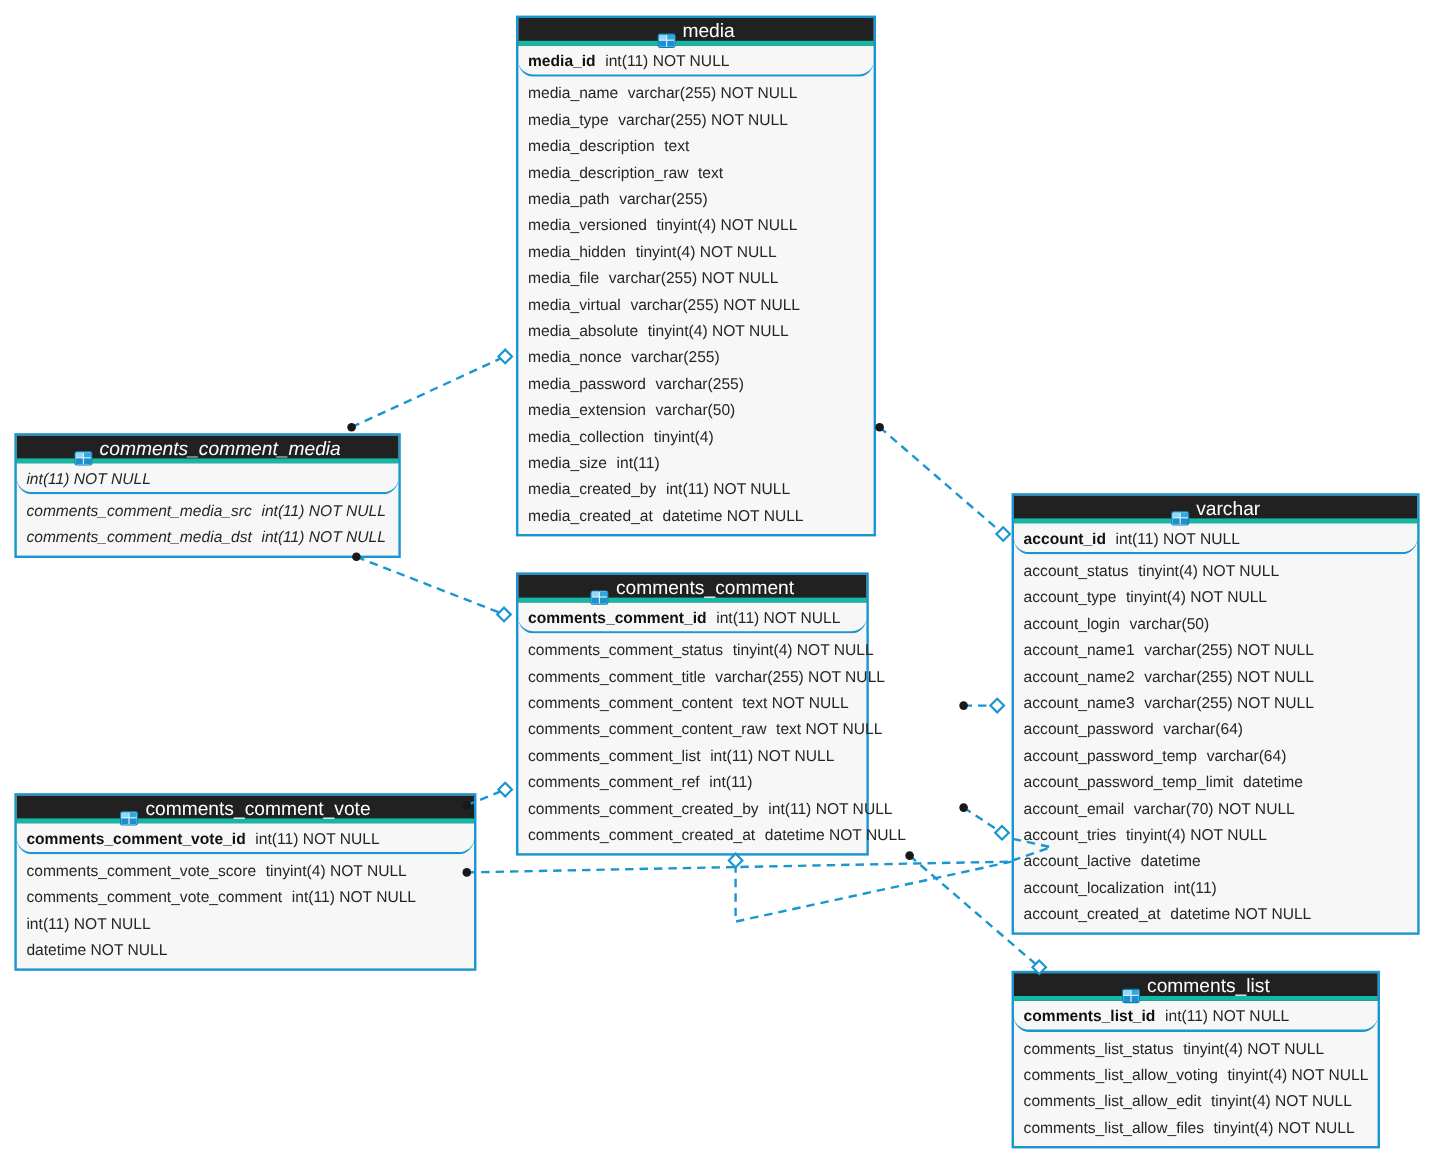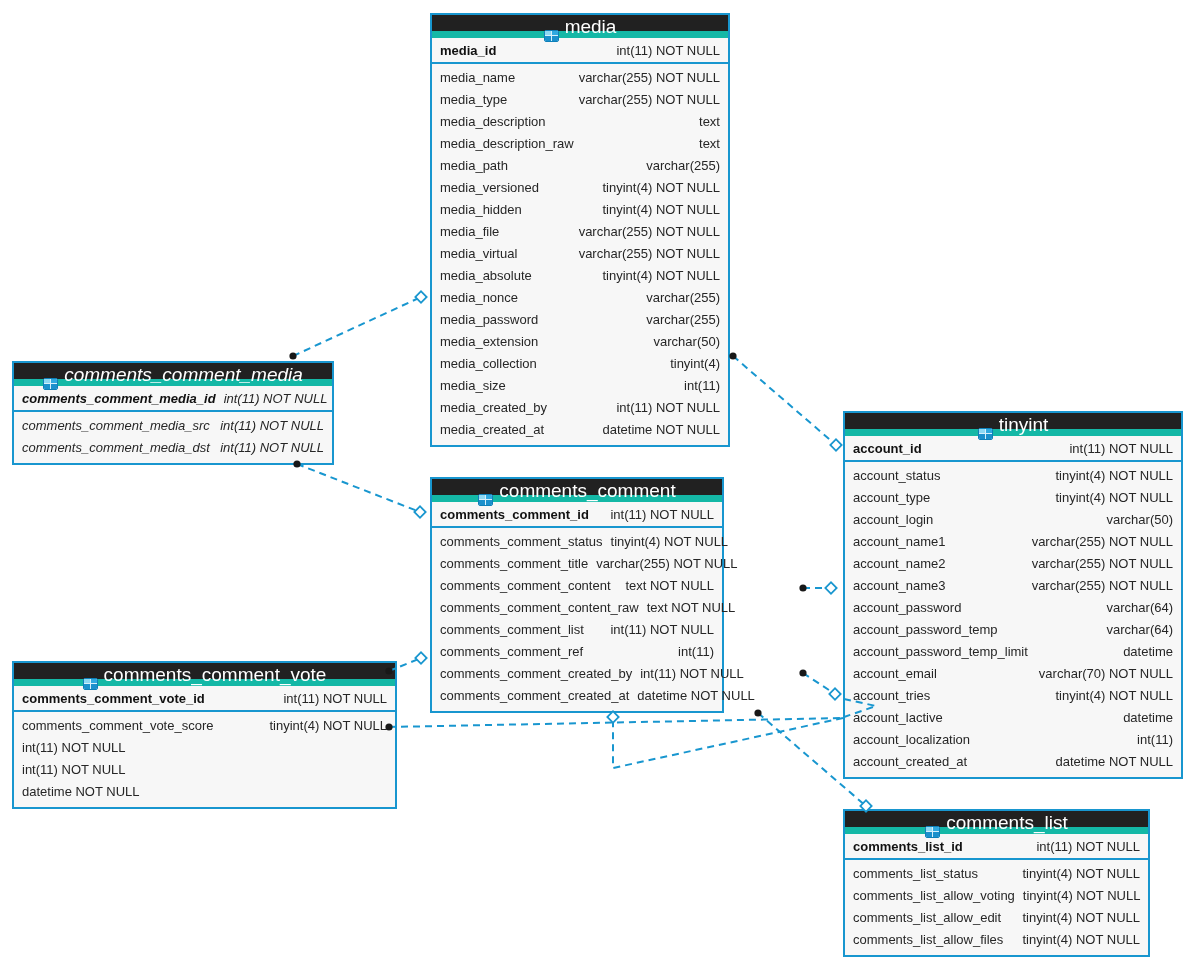--- a/index.html
+++ b/index.html
@@ -2,31 +2,31 @@
 <html><head>
 <meta charset="utf-8">
 <style>
   * { margin:0; padding:0; box-sizing:border-box; }
   html,body { background:#ffffff; }
   body { font-family:"Liberation Sans","DejaVu Sans",sans-serif; }
   #canvas { position:relative; width:1196px; height:967px; background:#ffffff; overflow:hidden; }
 
   .table { position:absolute; background:#f7f7f7; border:2px solid #1896cf; }
   .thead { background:#212121; color:#ffffff; height:23px; line-height:23px; text-align:center;
-           border-bottom:7px solid #14b8a6; font-size:19px; white-space:nowrap; cursor:move; }
+           border-bottom:4px solid #14b8a6; font-size:16px; white-space:nowrap; cursor:move; }
   .ticon { display:inline-grid; grid-template-columns:6px 6px; grid-template-rows:4px 5px;
            gap:1px; background:#d6f0fb; border:1px solid #0e7fb8; border-radius:2px;
            vertical-align:-2px; margin-right:6px; overflow:hidden; }
   .ticon span.tl { background:#8ed9f4; }
   .ticon span.tr { background:#2fa9e0; }
   .ticon span.bl { background:#1b90cc; }
   .ticon span.br { background:#1b90cc; }
 
-  .row { display:flex; justify-content:space-between; padding:0 8px; height:22px; line-height:22px;
-         font-size:13px; color:#262626; white-space:nowrap; }
+  .row { display:flex; padding:0 8px; height:22px; line-height:22px;
+         font-size:13px; color:#262626; white-space:nowrap;border-radius:13px; }
   .row .f { margin-right:8px; }
   .row .t { text-align:right; }
   .pkrow { height:26px; line-height:26px; border-bottom:2px solid #1896cf; }
   .pkrow .f { font-weight:bold; color:#111111; }
   .rows { padding:3px 0 4px; }
 
   #relations { position:absolute; left:0; top:0; pointer-events:none; z-index:5; }
   #relations path, #relations circle, #relations rect { pointer-events:stroke; }
 </style>
 </head>
@@ -117,21 +117,20 @@
         </div>
       </div>
       <div class="table" style="left: 12px; top: 361px; width: 322px; font-style: italic;">
         <div class="thead"><span class="ticon">
             <span class="tl"></span>
             <span class="tr"></span>
             <span class="bl"></span>
             <span class="br"></span>
           </span><span class="tname">comments_comment_media</span></div>
         <div class="row pkrow">
-          <span class="f">comments_comment_media_id</span>
           <span class="t">int(11) NOT NULL</span>
         </div>
         <div class="rows">
           <div class="row">
             <span class="f">comments_comment_media_src</span>
             <span class="t">int(11) NOT NULL</span>
           </div>
           <div class="row">
             <span class="f">comments_comment_media_dst</span>
             <span class="t">int(11) NOT NULL</span>
@@ -194,37 +193,38 @@
         <div class="row pkrow">
           <span class="f">comments_comment_vote_id</span>
           <span class="t">int(11) NOT NULL</span>
         </div>
         <div class="rows">
           <div class="row">
             <span class="f">comments_comment_vote_score</span>
             <span class="t">tinyint(4) NOT NULL</span>
           </div>
           <div class="row">
+            <span class="f">comments_comment_vote_comment</span>
             <span class="t">int(11) NOT NULL</span>
           </div>
           <div class="row">
             <span class="t">int(11) NOT NULL</span>
           </div>
           <div class="row">
             <span class="t">datetime NOT NULL</span>
           </div>
         </div>
       </div>
       <div class="table" style="left: 843px; top: 411px; width: 340px;">
         <div class="thead"><span class="ticon">
             <span class="tl"></span>
             <span class="tr"></span>
             <span class="bl"></span>
             <span class="br"></span>
-          </span><span class="tname">tinyint</span></div>
+          </span><span class="tname">varchar</span></div>
         <div class="row pkrow">
           <span class="f">account_id</span>
           <span class="t">int(11) NOT NULL</span>
         </div>
         <div class="rows">
           <div class="row">
             <span class="f">account_status</span>
             <span class="t">tinyint(4) NOT NULL</span>
           </div>
           <div class="row">

